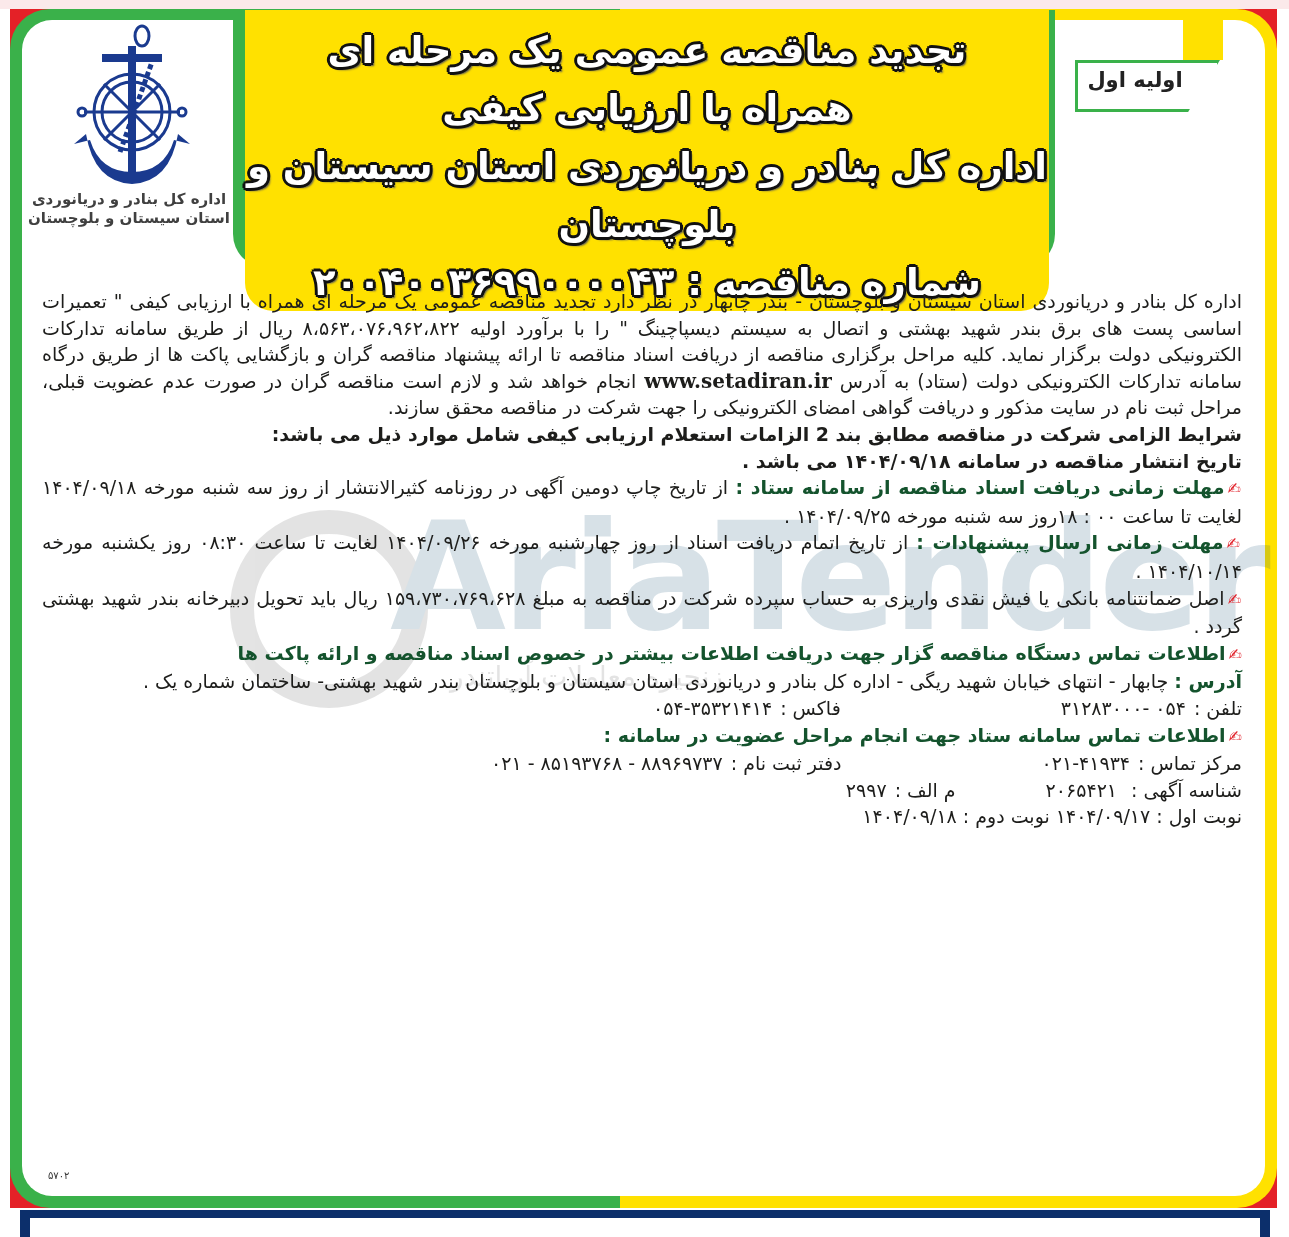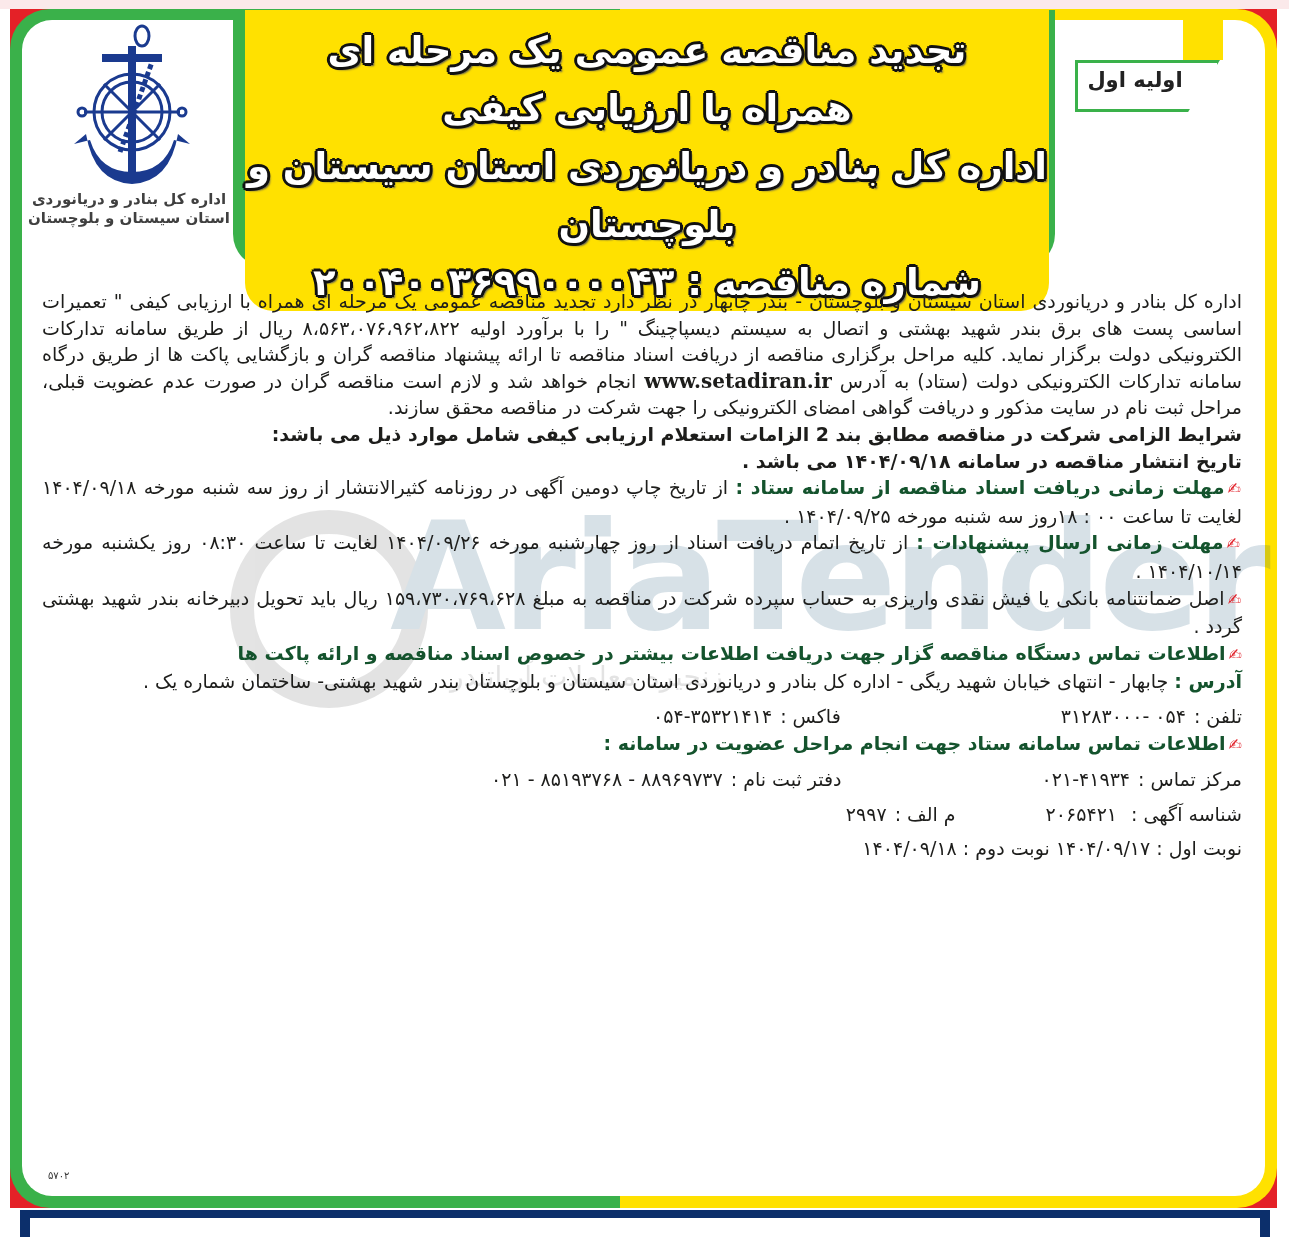--- a/index.html
+++ b/index.html
@@ -19,21 +19,21 @@
   .badge { position:absolute; left:0; top:0; width:145px; height:52px; background:#fff; border:3px solid #3ab14a; clip-path:polygon(0 0, 100% 0, 78% 100%, 0 100%); box-sizing:border-box; }
   .badge-text { position:absolute; left:0; top:8px; width:120px; text-align:center; direction:rtl; font-weight:bold; font-size:21px; color:#222; }
   .yellow-tab { position:absolute; left:1183px; top:20px; width:40px; height:40px; background:#ffe100; }
   .body-text { position:absolute; left:42px; top:288px; width:1200px; direction:rtl; text-align:justify; color:#1d1d1b; font-size:19px; line-height:26.6px; }
   .body-text p { margin:0; }
   .b { font-weight:bold; }
   .red { color:#14532d; font-weight:bold; }
   .url { font-family:"DejaVu Serif", serif; font-weight:bold; font-size:20px; direction:ltr; unicode-bidi:embed; }
   .pen { color:#e1222b; font-size:16px; margin-left:3px; }
   .row { display:flex; direction:rtl; }
-  .row span { white-space:pre;margin-top:8px; }
+  .row span { white-space:pre; }
   .watermark { position:absolute; left:190px; top:490px; width:800px; height:200px; pointer-events:none; opacity:0.16; }
   .wm-text { position:absolute; left:200px; top:0; font-family:"DejaVu Sans", sans-serif; font-size:150px; font-weight:bold; color:#0c4a6e; letter-spacing:-4px; }
   .wm-circle { position:absolute; left:40px; top:20px; width:150px; height:150px; border:24px solid #555; border-radius:50%; }
   .wm-sub { position:absolute; left:260px; top:170px; direction:rtl; font-size:28px; color:#555; letter-spacing:10px; }
   .code { position:absolute; left:48px; top:1170px; font-size:10px; color:#333; direction:rtl; }
   .navy { position:absolute; left:20px; top:1210px; width:1250px; height:27px; background:#0c2f6b; }
   .navy-inner { position:absolute; left:10px; top:8px; width:1230px; height:19px; background:#fff; }
 </style>
 </head>
 <body>

